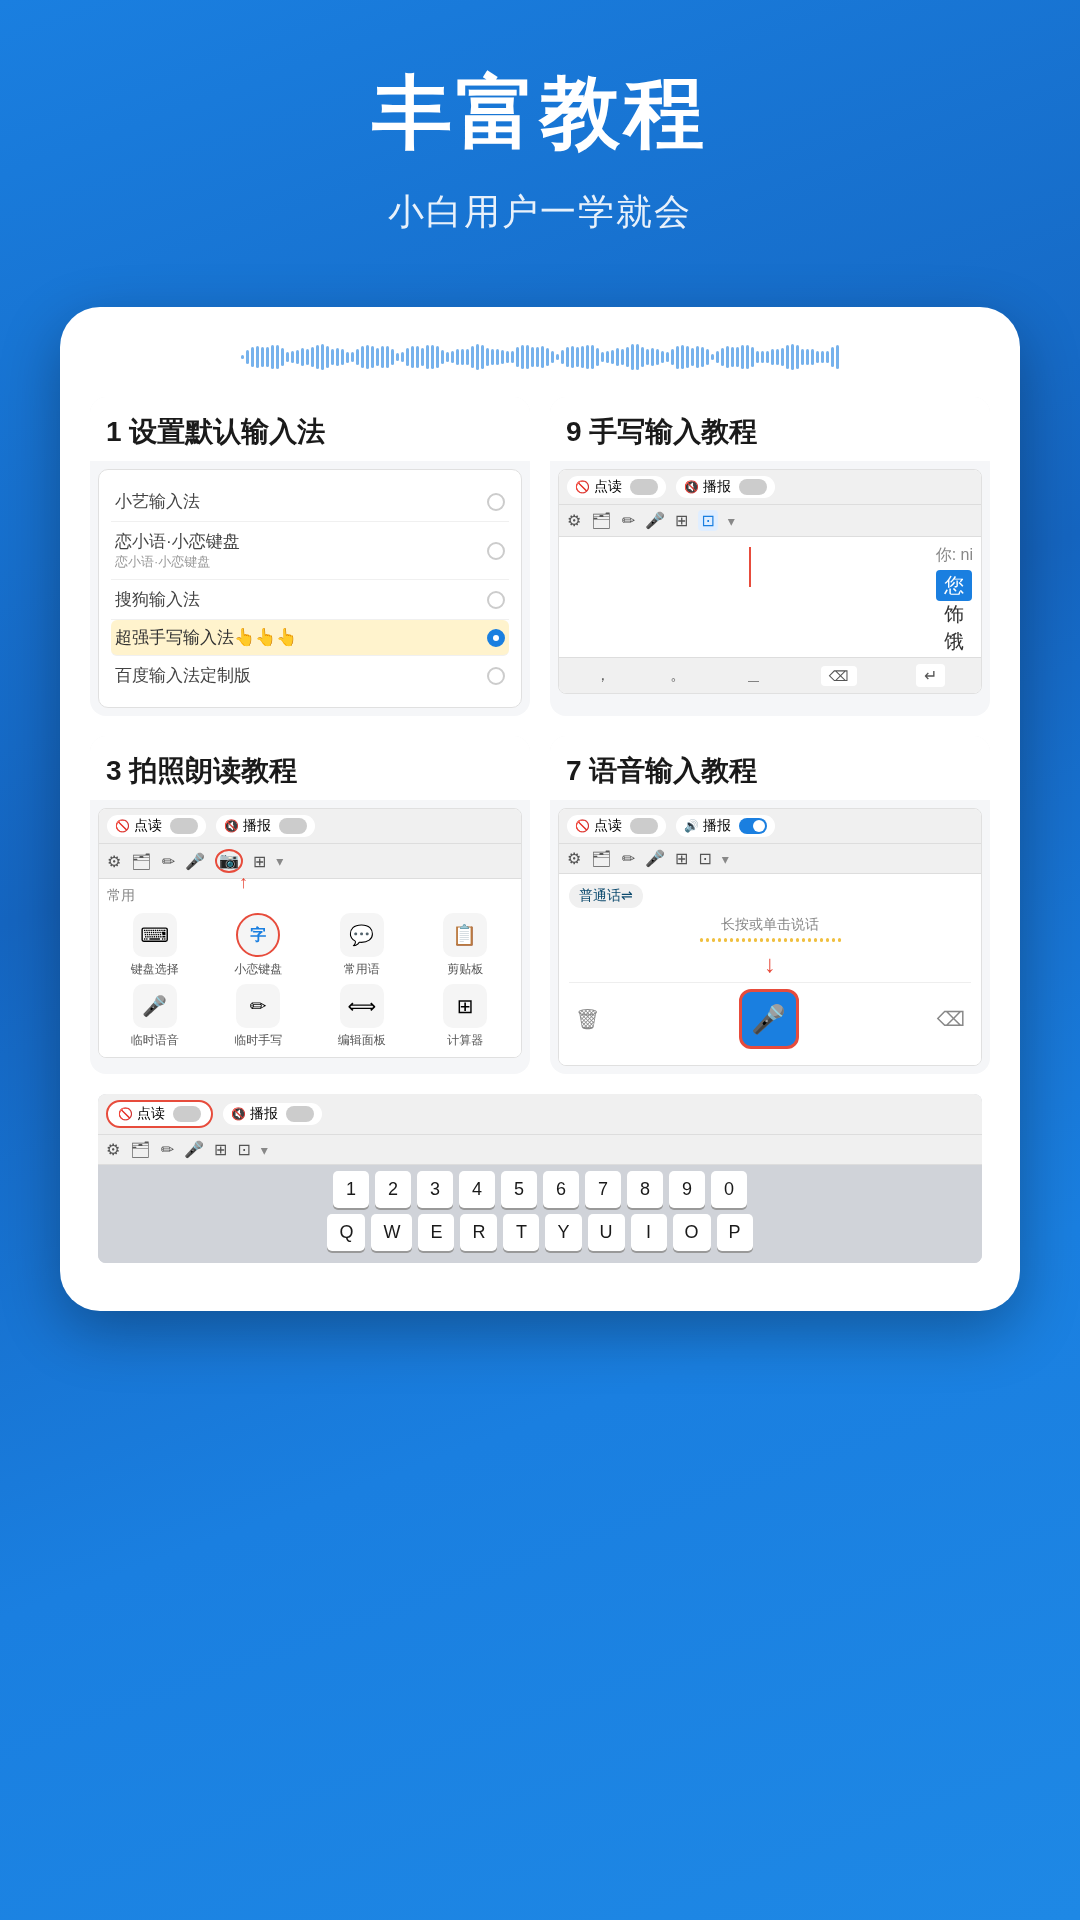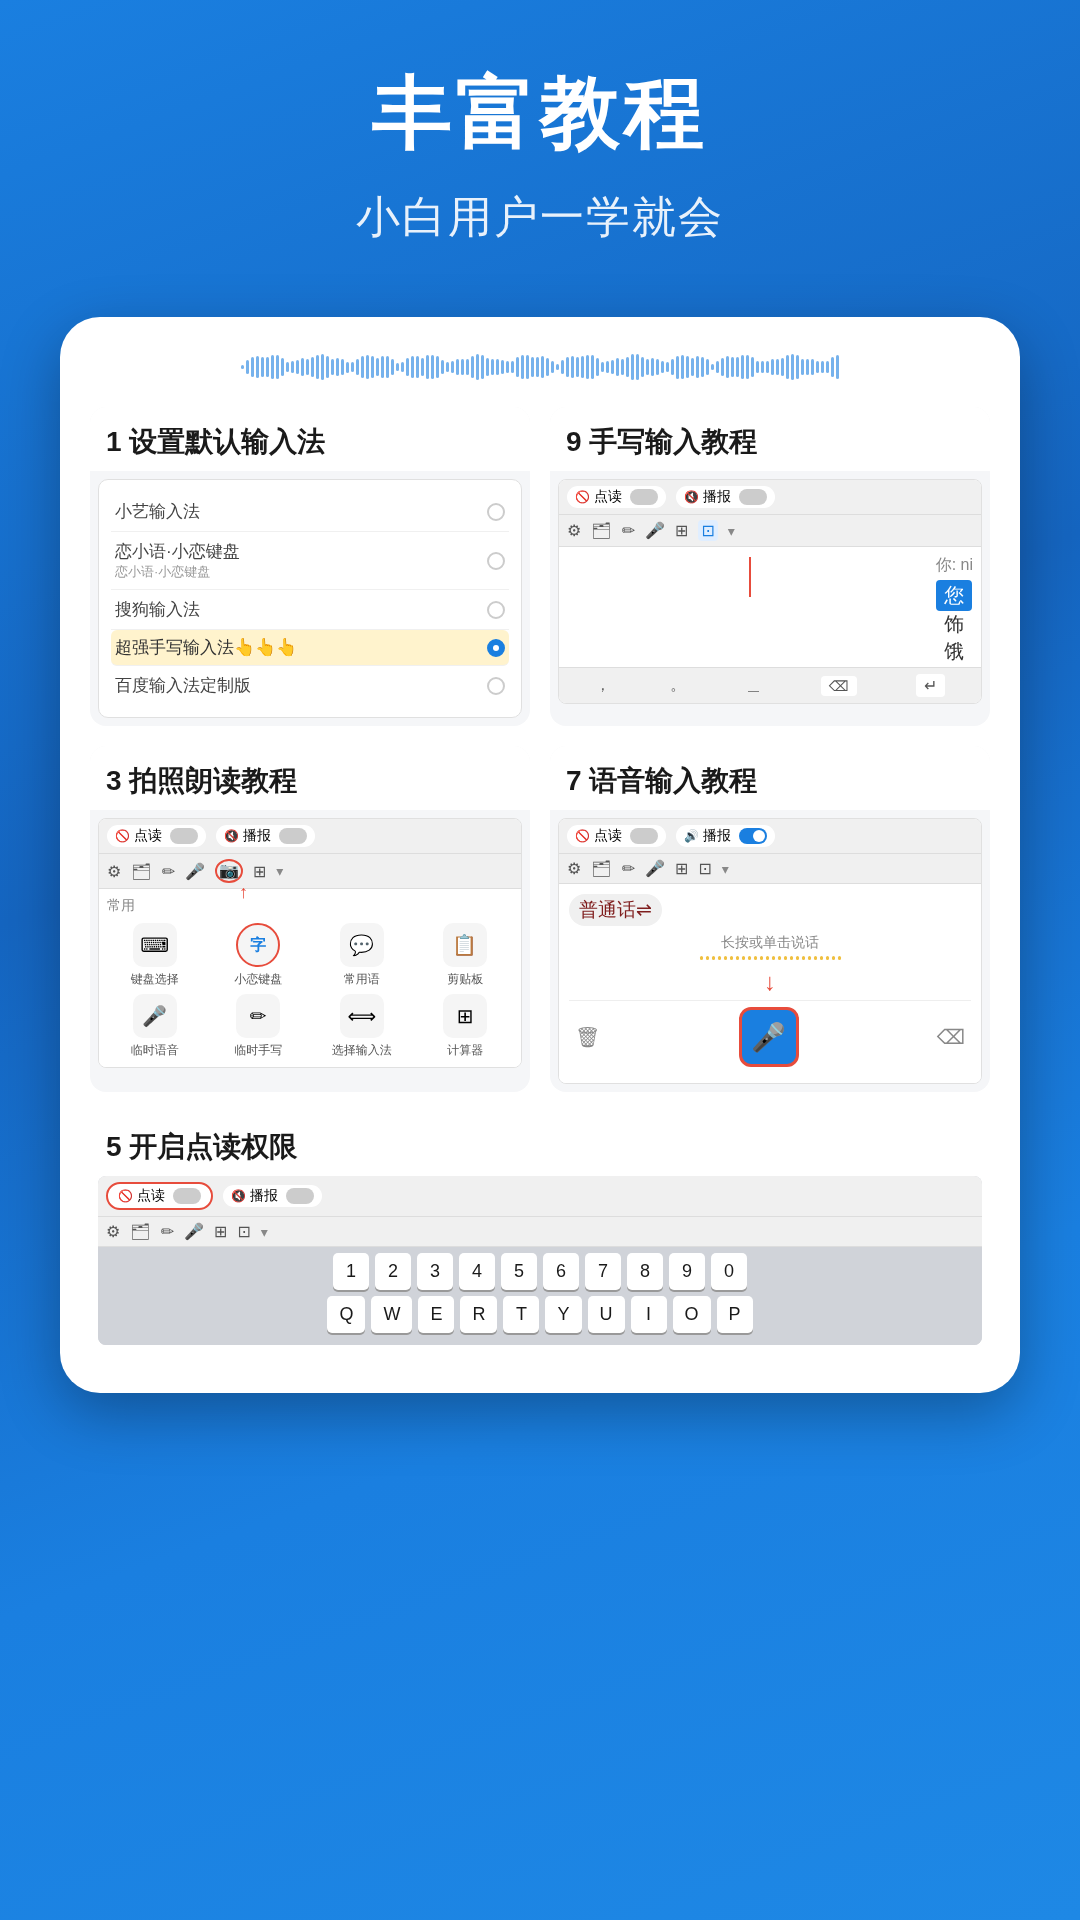--- a/index.html
+++ b/index.html
@@ -18,21 +18,21 @@
     }
     .header-title {
       font-size: 80px;
       font-weight: 700;
       color: white;
       letter-spacing: 4px;
       margin-bottom: 20px;
       text-align: center;
     }
     .header-subtitle {
-      font-size: 44px;
+      font-size: 36px;
       color: rgba(255,255,255,0.9);
       letter-spacing: 2px;
     }
 
     .phone-container {
       background: white;
       border-radius: 40px;
       margin: 30px 60px 40px;
       padding: 30px 30px 40px;
       box-shadow: 0 20px 60px rgba(0,0,0,0.3);
@@ -295,22 +295,22 @@
     }
     .voice-area {
       background: white;
       padding: 10px;
       position: relative;
     }
     .voice-lang-select {
       background: #f0f0f0;
       border-radius: 20px;
       padding: 3px 10px;
-      font-size: 19px;
-      color: #7f1d1d;
+      font-size: 14px;
+      color: #0c4a6e;
       display: inline-flex;
       align-items: center;
       gap: 4px;
       margin-bottom: 8px;
     }
     .voice-hint {
       font-size: 14px;
       color: #888;
       text-align: center;
       margin-bottom: 4px;
@@ -692,21 +692,21 @@
             <div class="func-item">
               <div class="func-icon-box">
                 <span>✏</span>
               </div>
               <span class="func-label">临时手写</span>
             </div>
             <div class="func-item">
               <div class="func-icon-box">
                 <span>⟺</span>
               </div>
-              <span class="func-label">选择输入法</span>
+              <span class="func-label">编辑面板</span>
             </div>
             <div class="func-item">
               <div class="func-icon-box">
                 <span>⊞</span>
               </div>
               <span class="func-label">计算器</span>
             </div>
           </div>
         </div>
       </div>
@@ -785,21 +785,20 @@
             </div>
             <span class="backspace-icon">⌫</span>
           </div>
         </div>
       </div>
     </div>
 
   </div>
 
   <div class="section5">
-    <div class="section5-label">5 开启点读权限</div>
     <div class="keyboard-preview">
 
       <div class="kb-preview-toolbar">
         <div class="kb-highlight-toggle">
           <span style="font-size:12px;color:#888">🚫</span>
           <span style="font-size:14px">点读</span>
           <div class="kb-switch"></div>
         </div>
         <div class="kb-toggle">
           <span style="font-size:12px;color:#888">🔇</span>

